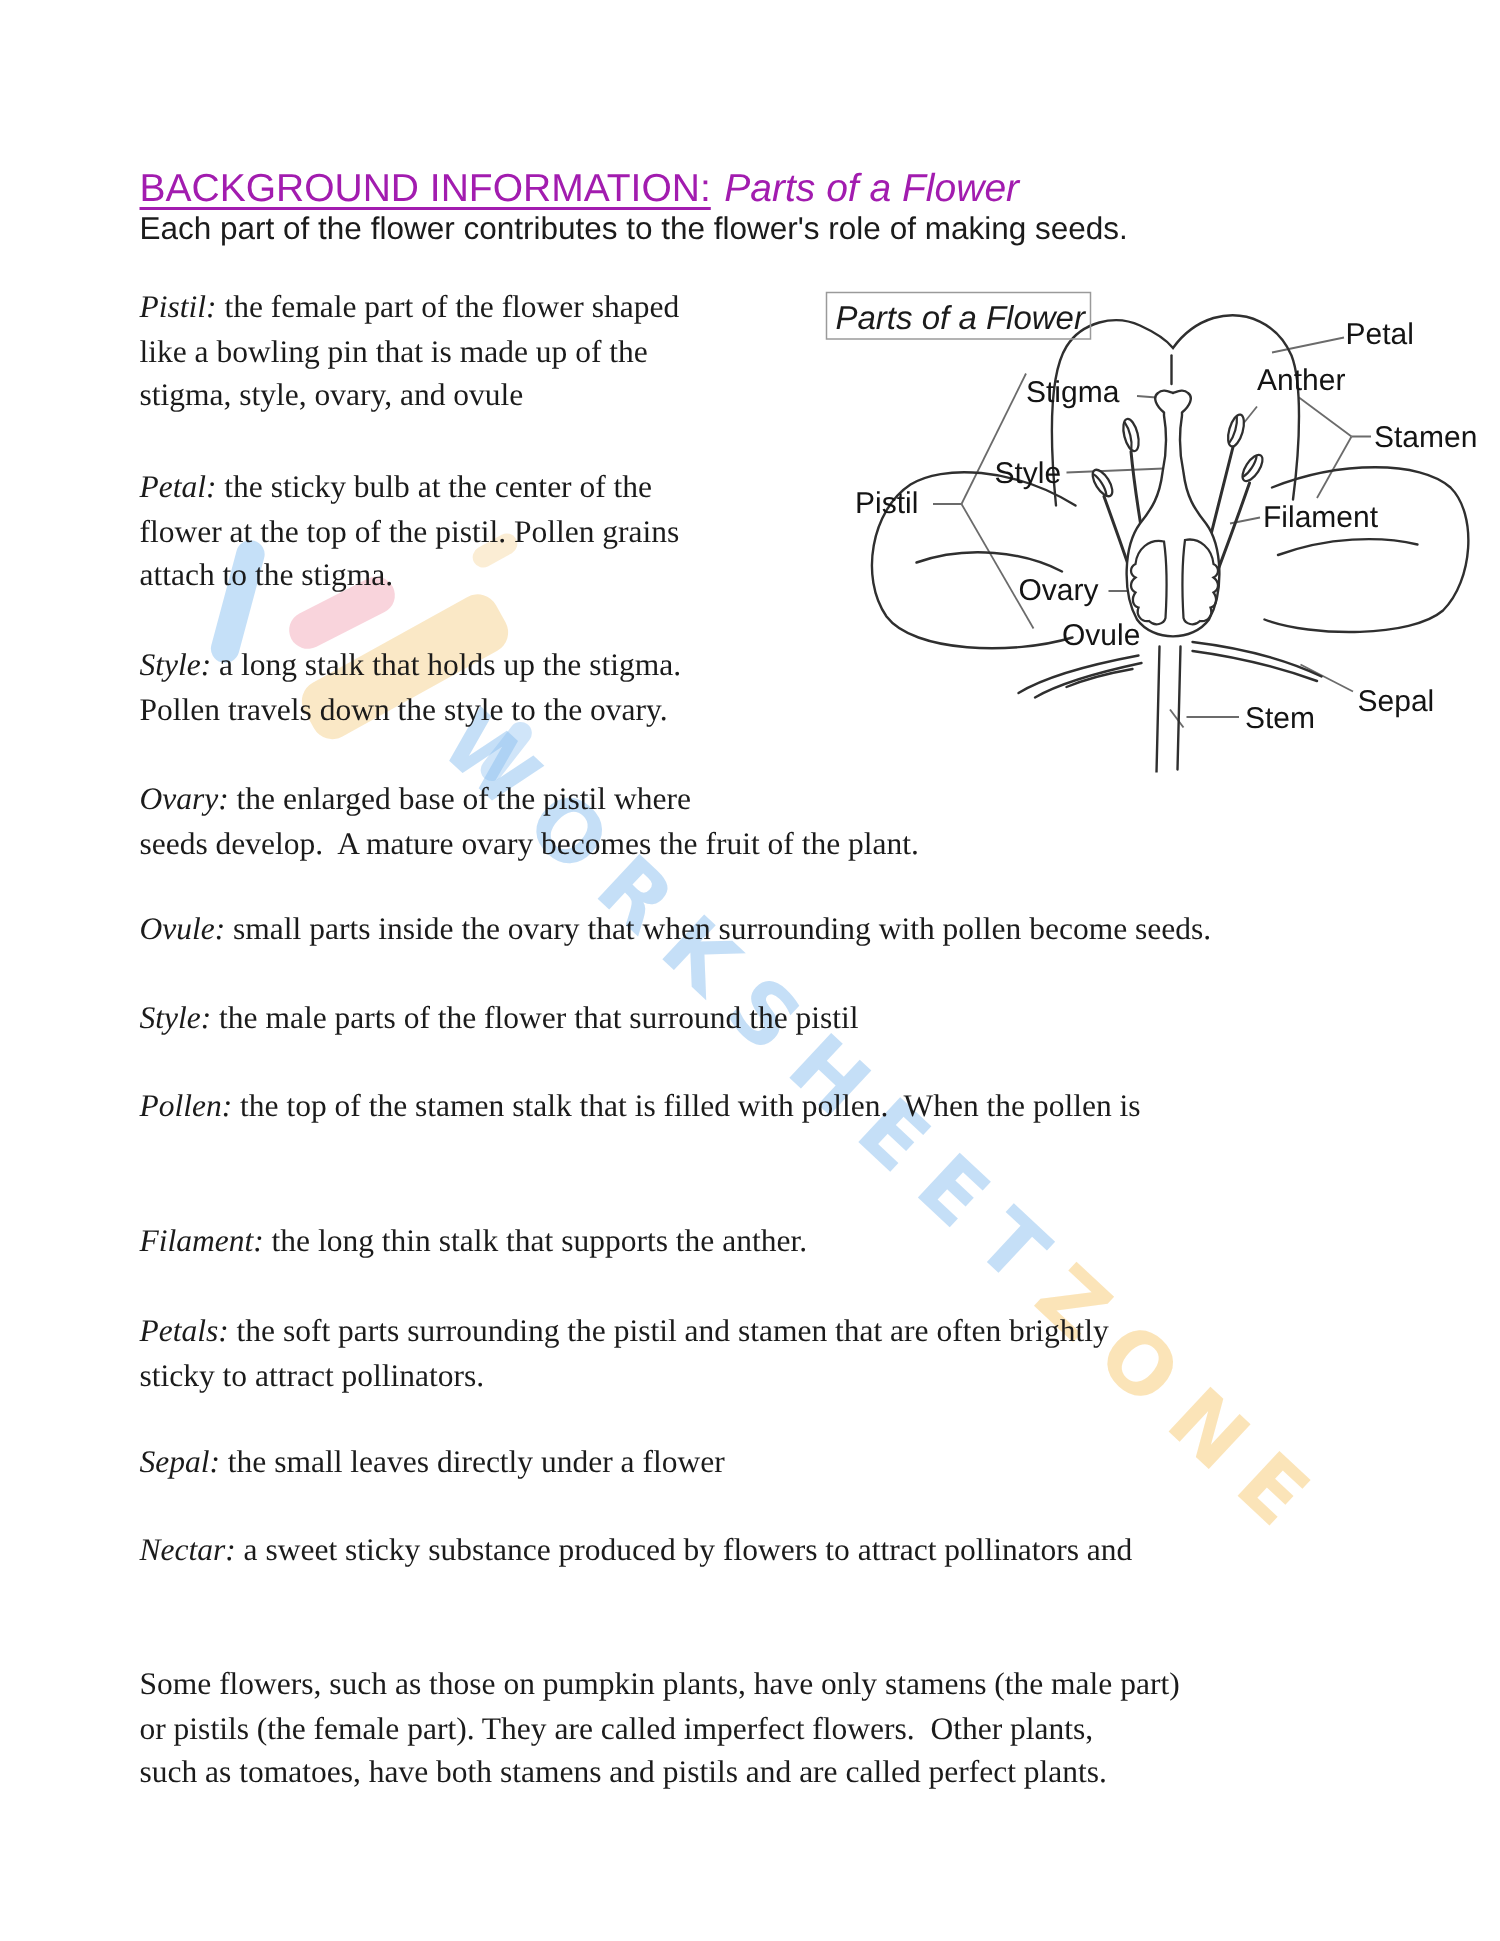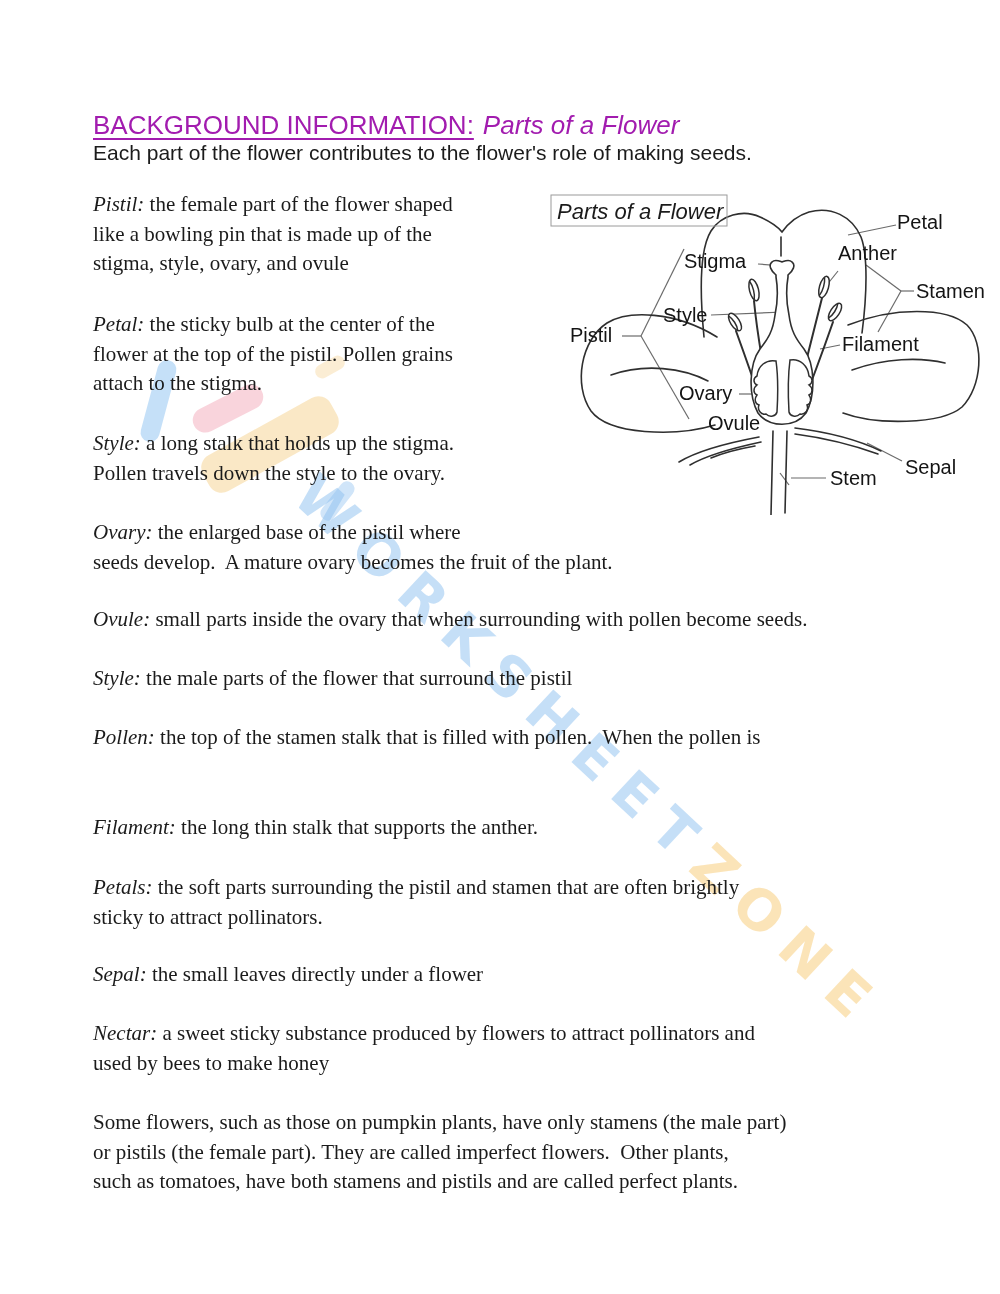--- a/index.html
+++ b/index.html
@@ -58,21 +58,21 @@
   <p class="def" style="top:664px"><i>Style:</i><span> the male parts of the flower that surround the pistil</span></p>
 
   <p class="def" style="top:723px"><i>Pollen:</i><span> the top of the stamen stalk that is filled with pollen.  When the pollen is</span><br></p>
 
   <p class="def" style="top:813px"><i>Filament:</i><span> the long thin stalk that supports the anther.</span></p>
 
   <p class="def" style="top:873px"><i>Petals:</i><span> the soft parts surrounding the pistil and stamen that are often brightly</span><br><span>sticky to attract pollinators.</span></p>
 
   <p class="def" style="top:960px"><i>Sepal:</i><span> the small leaves directly under a flower</span></p>
 
-  <p class="def" style="top:1019px"><i>Nectar:</i><span> a sweet sticky substance produced by flowers to attract pollinators and</span><br><span>used by bees to make honey</span></p>
+  <p class="def" style="top:1019px"><i>Nectar:</i><span> a sweet sticky substance produced by flowers to attract pollinators and</span><br></p>
 
   <p class="def" style="top:1108px"><span>Some flowers, such as those on pumpkin plants, have only stamens (the male part)</span><br><span>or pistils (the female part). They are called imperfect flowers.  Other plants,</span><br><span>such as tomatoes, have both stamens and pistils and are called perfect plants.</span></p>
 
   <svg class="diagram" viewBox="0 0 455 330">
 
     <g stroke="#6b6b6b" stroke-width="1.2" fill="none">
       <path d="M 303,50 L 351,40"></path>
       <path d="M 213,79 L 239,81"></path>
       <path d="M 293,86 L 281,101"></path>
       <path d="M 321,80 L 356,106"></path>

